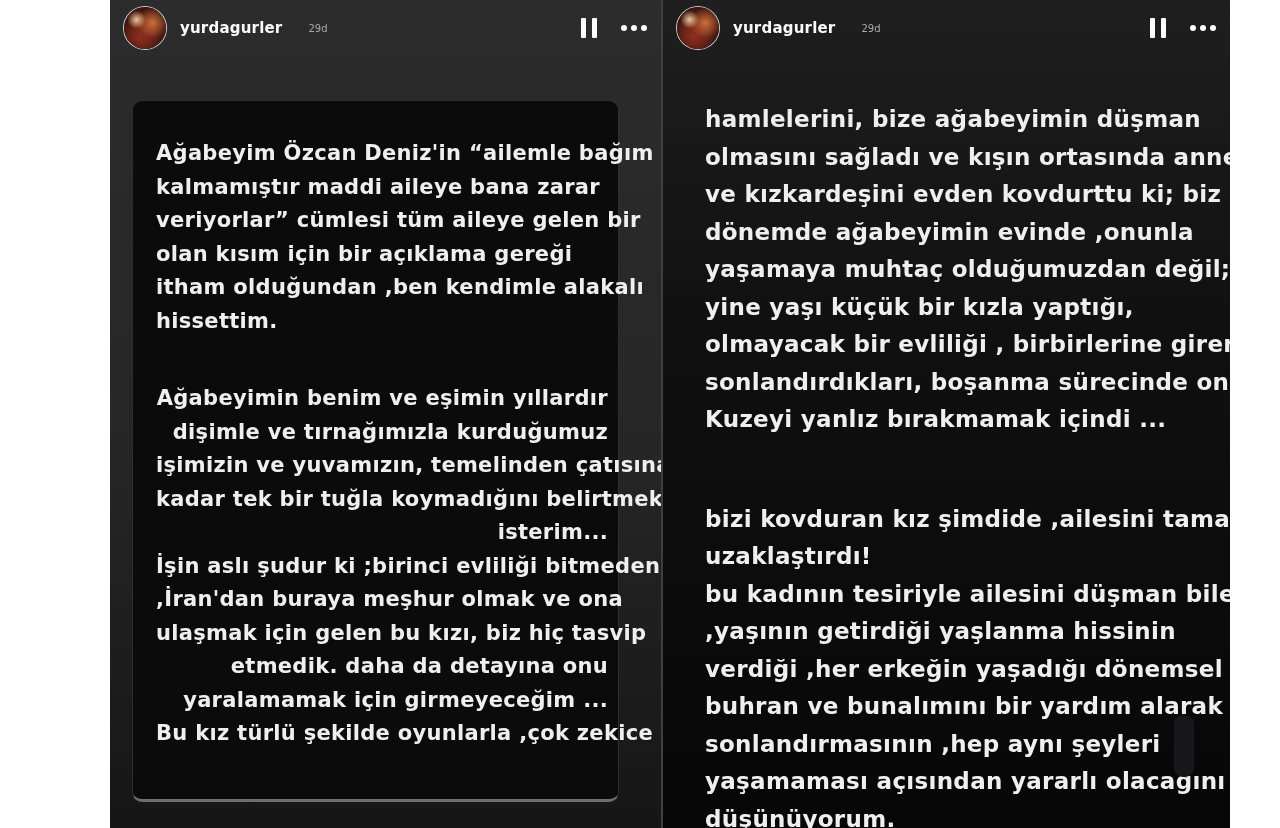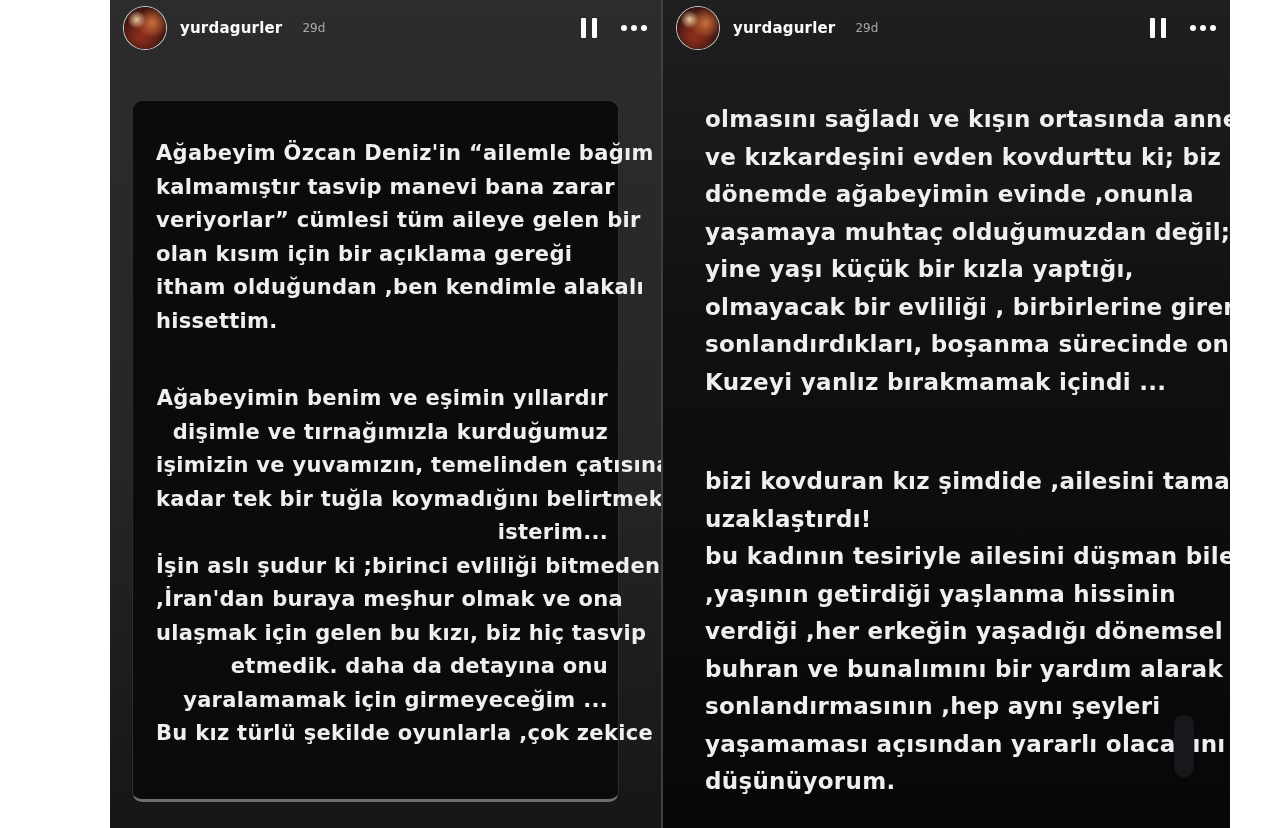--- a/index.html
+++ b/index.html
@@ -17,21 +17,21 @@
   .avatar{
     width:42px;height:42px;border-radius:50%;flex:0 0 auto;
     box-shadow:0 0 0 1px rgba(250,250,250,.8);
     background:
       radial-gradient(circle at 30% 30%, #e8c79a 0%, transparent 22%),
       radial-gradient(circle at 68% 38%, #c96f3a 0%, transparent 40%),
       radial-gradient(circle at 40% 70%, #8e2f1d 0%, transparent 55%),
       radial-gradient(circle at 55% 50%, #6e2418 0%, #3a1510 70%, #241009 100%);
   }
   .username{margin-left:14px;color:#fafafa;font-size:15px;font-weight:bold;letter-spacing:.2px;text-align:center;}
-  .timestamp{margin-left:20px;color:#a9a9a9;font-size:12px;}
+  .timestamp{margin-left:26px;color:#a9a9a9;font-size:10px;}
   .header-spacer{flex:1;}
   .pause-btn{display:flex;gap:6px;align-items:center;height:22px;cursor:pointer;}
   .pause-bar{width:5px;height:20px;background:#fdfdfd;border-radius:1px;}
   .more-btn{display:flex;gap:4px;align-items:center;margin-left:24px;margin-right:4px;cursor:pointer;height:22px;}
   .dot{width:6px;height:6px;border-radius:50%;background:#fdfdfd;}
 
   
   .story-text{color:#efefef;font-weight:bold;letter-spacing:.3px;}
   .left-text-block{
     position:absolute;left:22px;top:100px;width:487px;height:702px;box-sizing:border-box;
@@ -70,21 +70,21 @@
       <div class="dot"></div>
       <div class="dot"></div>
       <div class="dot"></div>
     </div>
   </div>
 
   <div class="left-text-block story-text">
     <div class="para2">
 
     <div class="line">Ağabeyim Özcan Deniz'in “ailemle bağım</div>
-        <div class="line">kalmamıştır tasvip manevi bana zarar</div>
+        <div class="line">kalmamıştır maddi aileye bana zarar</div>
         <div class="line">veriyorlar” cümlesi tüm aileye gelen bir</div>
         <div class="line">olan  kısım için bir açıklama gereği</div>
         <div class="line">itham olduğundan ,ben kendimle alakalı</div>
         <div class="line">hissettim.</div>
       </div>
     <div class="para3">
 
     <div class="line">Ağabeyimin benim ve eşimin yıllardır</div>
         <div class="line">dişimle ve tırnağımızla kurduğumuz</div>
         <div class="line">işimizin ve yuvamızın, temelinden çatısına</div>
@@ -115,20 +115,21 @@
     <div class="more-btn">
       <div class="dot"></div>
       <div class="dot"></div>
       <div class="dot"></div>
     </div>
   </div>
 
   <div class="right-text-block story-text">
     <div class="para1">
 
+    <div class="line">hamlelerini,  bize ağabeyimin düşman</div>
         <div class="line">olmasını sağladı ve kışın ortasında annesini</div>
         <div class="line">ve kızkardeşini evden kovdurttu ki;  biz o</div>
         <div class="line">dönemde ağabeyimin evinde ,onunla</div>
         <div class="line">yaşamaya muhtaç olduğumuzdan değil;</div>
         <div class="line">yine yaşı küçük bir kızla yaptığı,</div>
         <div class="line">olmayacak bir evliliği , birbirlerine girerek</div>
         <div class="line">sonlandırdıkları, boşanma sürecinde onu ve</div>
         <div class="line">Kuzeyi yanlız bırakmamak içindi ...</div>
       </div>
     <div class="para2">

